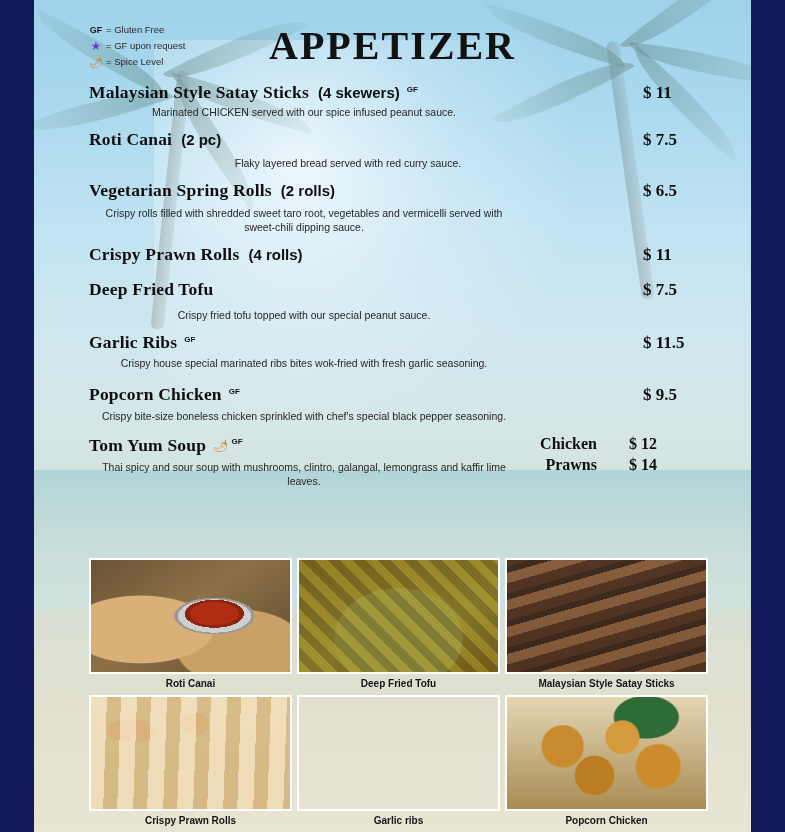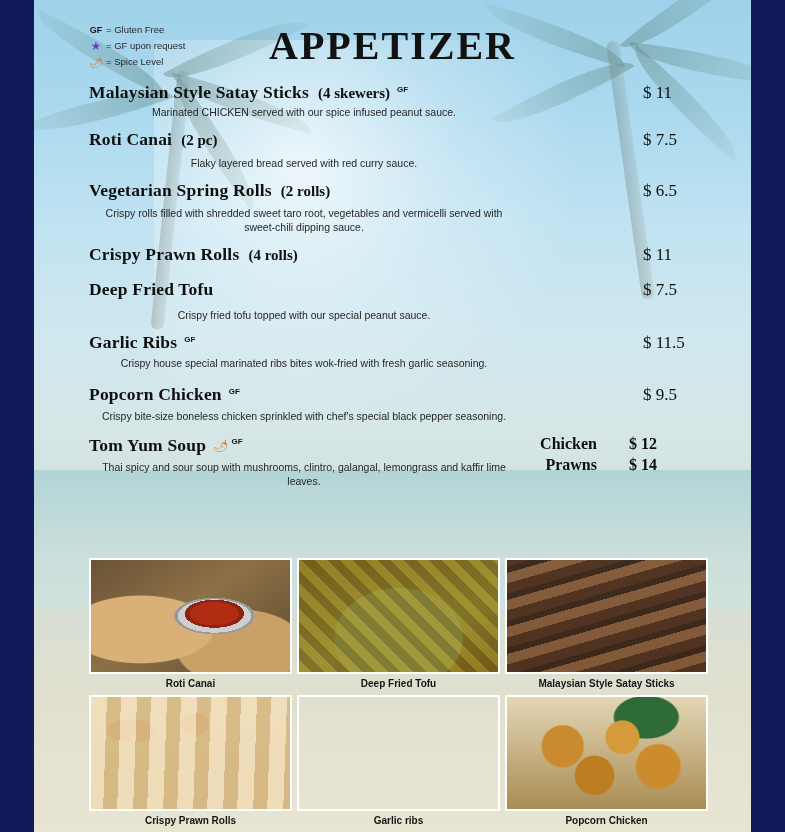--- a/index.html
+++ b/index.html
@@ -130,21 +130,21 @@
     align-items: baseline;
   }
   .name {
     font-family: "Liberation Serif", serif;
     font-size: 17.5px;
     font-weight: bold;
     color: #0f0f0f;
     letter-spacing: .2px;
   }
   .portion {
-    font-family: Liberation Serif, serif;
+    font-family: Liberation Sans, sans-serif;
     font-size: 15px;
     font-weight: bold;
     color: #0f0f0f;
     margin-left: 9px;
   }
   .badges { margin-left: 7px; display: flex; align-items: center; gap: 3px; }
   .badge-gf {
     font-size: 8px;
     font-weight: bold;
     color: #111;
@@ -166,21 +166,21 @@
     text-align: center;
   }
   .price {
     position: absolute;
     right: 0;
     top: 1px;
     width: 150px;
     text-align: left;
     font-family: "Liberation Serif", serif;
     font-size: 17px;
-    font-weight: normal;
+    font-weight: bold;
     color: #0f0f0f;
     padding-left: 84px;
     box-sizing: border-box;
   }
   .dual-price {
     position: absolute;
     right: 0;
     top: 0;
     width: 230px;
     font-family: "Liberation Serif", serif;
@@ -319,21 +319,21 @@
         </div>
         <div class="desc">Marinated CHICKEN served with our spice infused peanut sauce.</div>
         <div class="price">$ 11</div>
       </div>
 
       <div class="item" style="margin-bottom:10px;">
         <div class="item-head">
           <span class="name">Roti Canai</span>
           <span class="portion">(2 pc)</span>
         </div>
-        <div class="desc" style="margin-top:6px;">Flaky layered bread served with red curry sauce.</div>
+        <div class="desc" style="margin-top:6px;margin-left:44px;">Flaky layered bread served with red curry sauce.</div>
         <div class="price">$ 7.5</div>
       </div>
 
       <div class="item" style="margin-bottom:10px;">
         <div class="item-head">
           <span class="name">Vegetarian Spring Rolls</span>
           <span class="portion">(2 rolls)</span>
         </div>
         <div class="desc" style="margin-top:5px;">Crispy rolls filled with shredded sweet taro root, vegetables and vermicelli served with sweet-chili dipping sauce.</div>
         <div class="price">$ 6.5</div>

